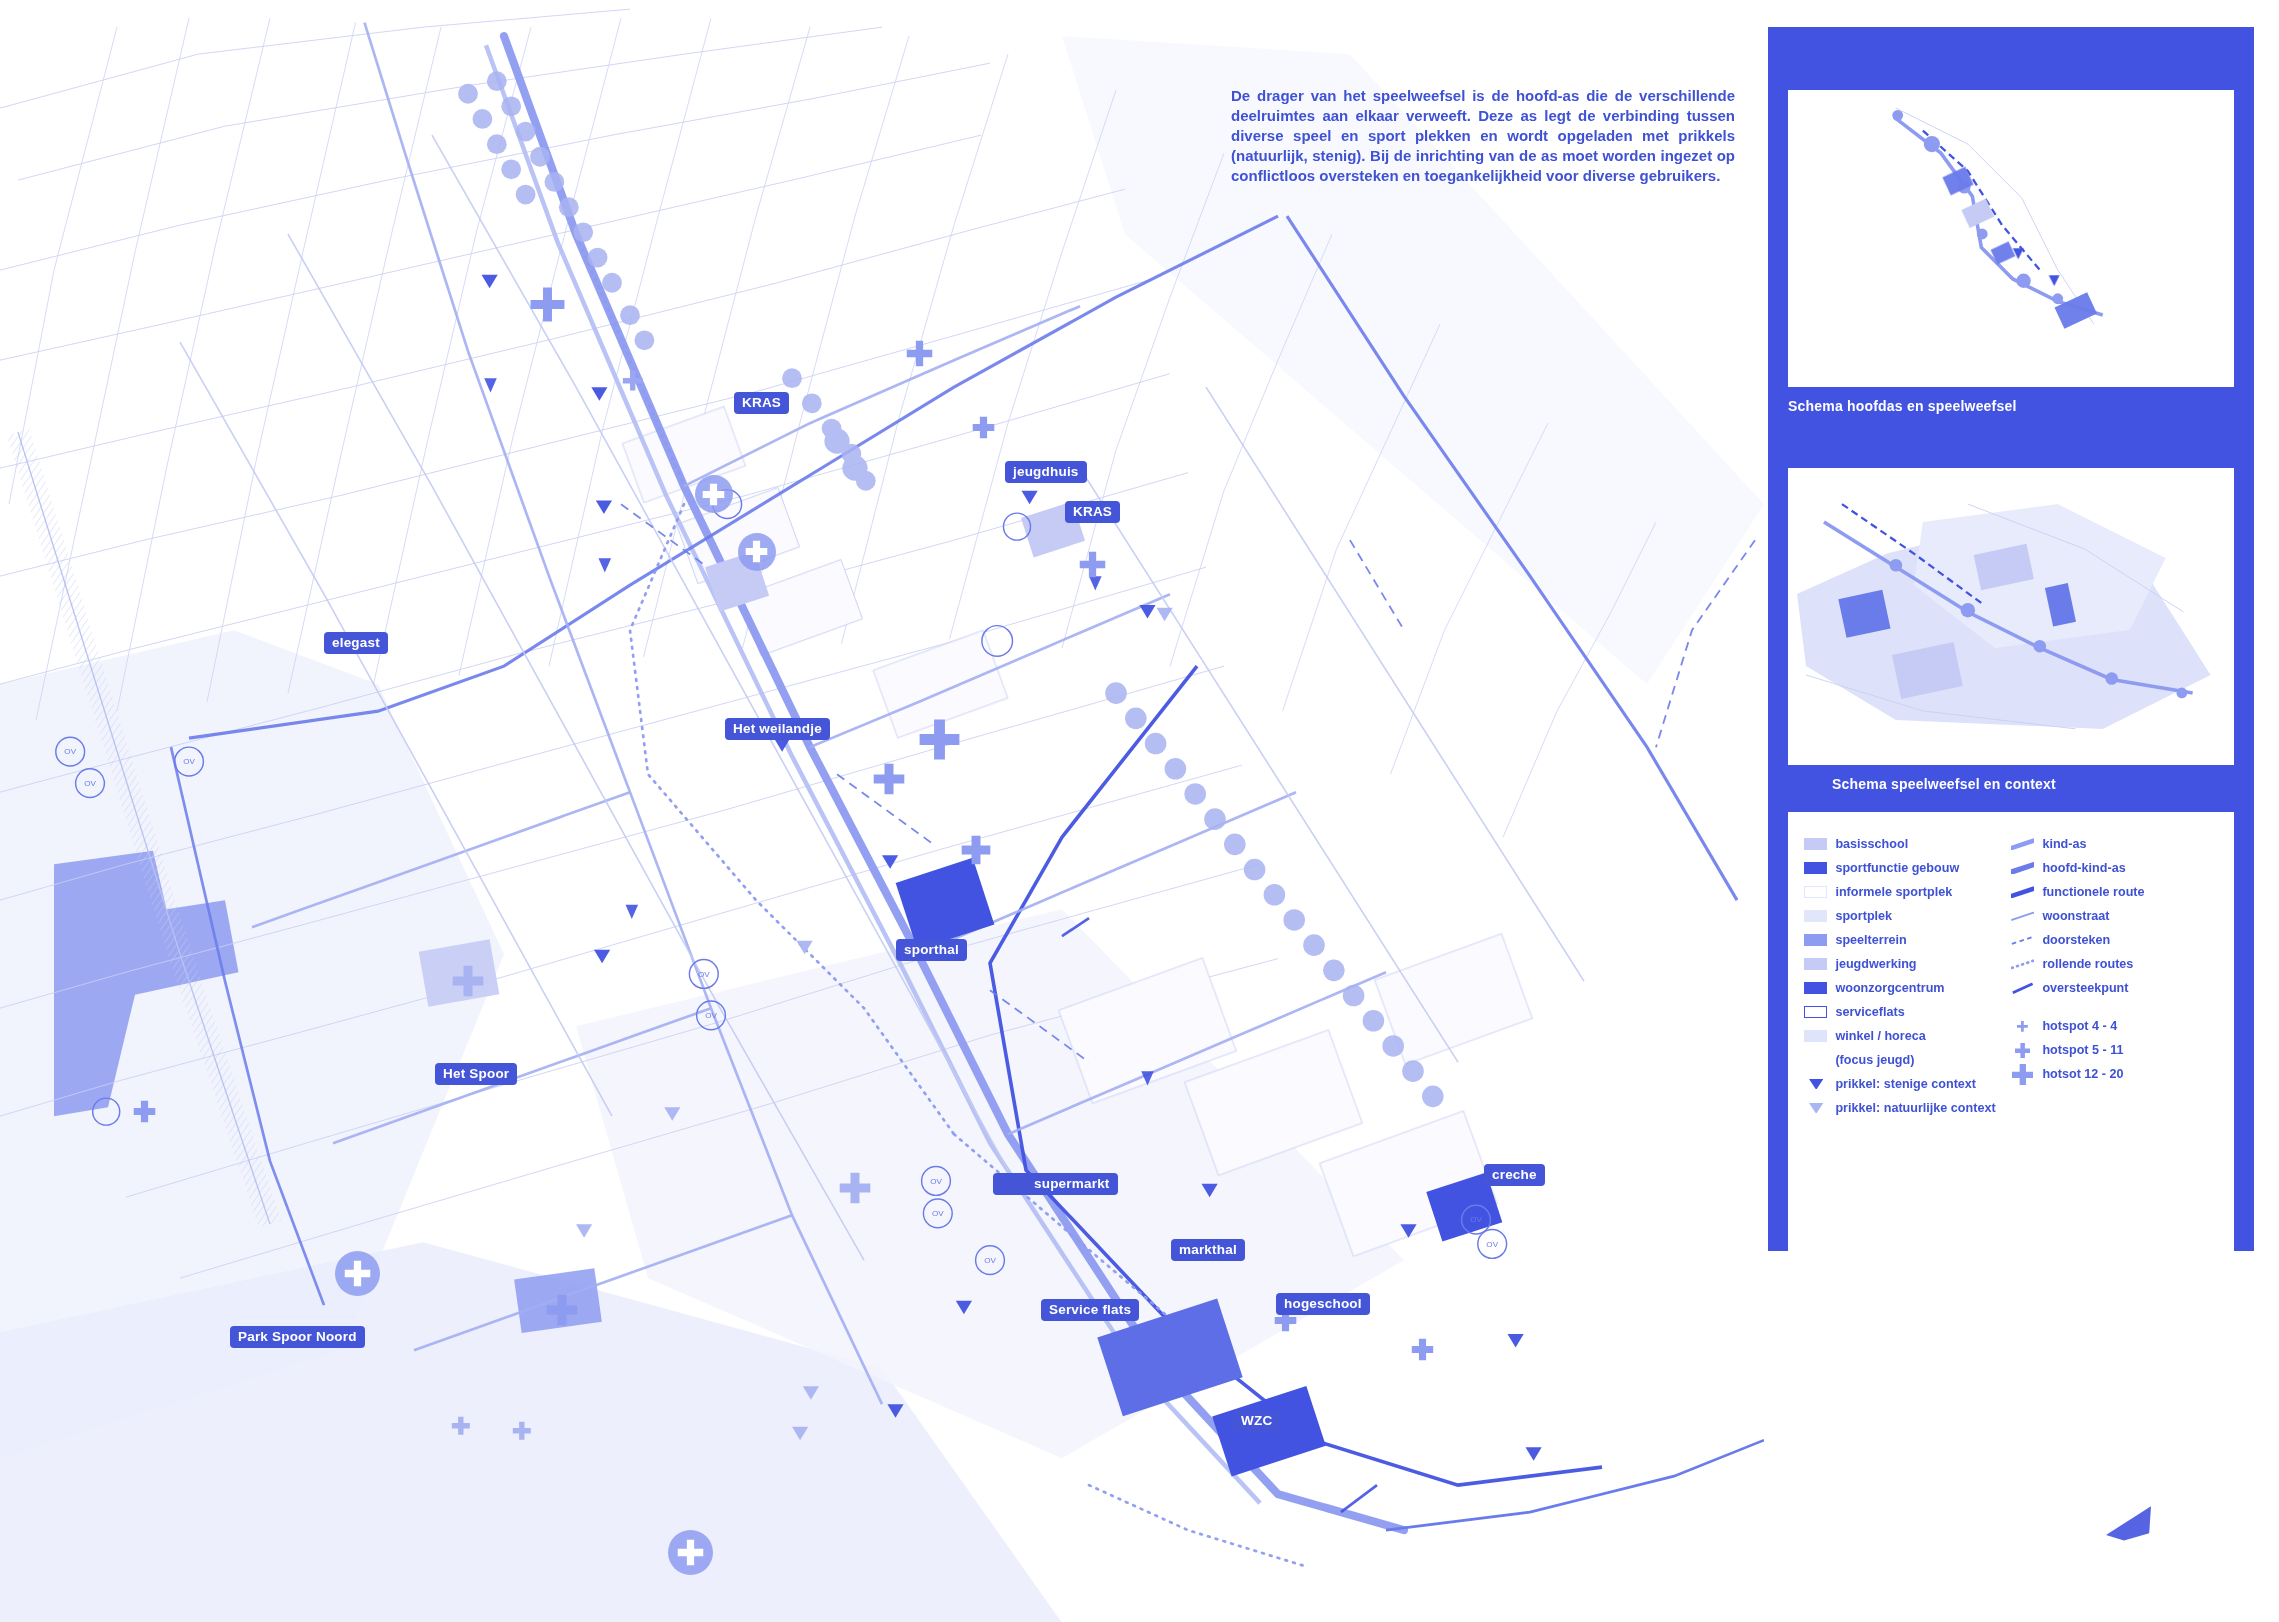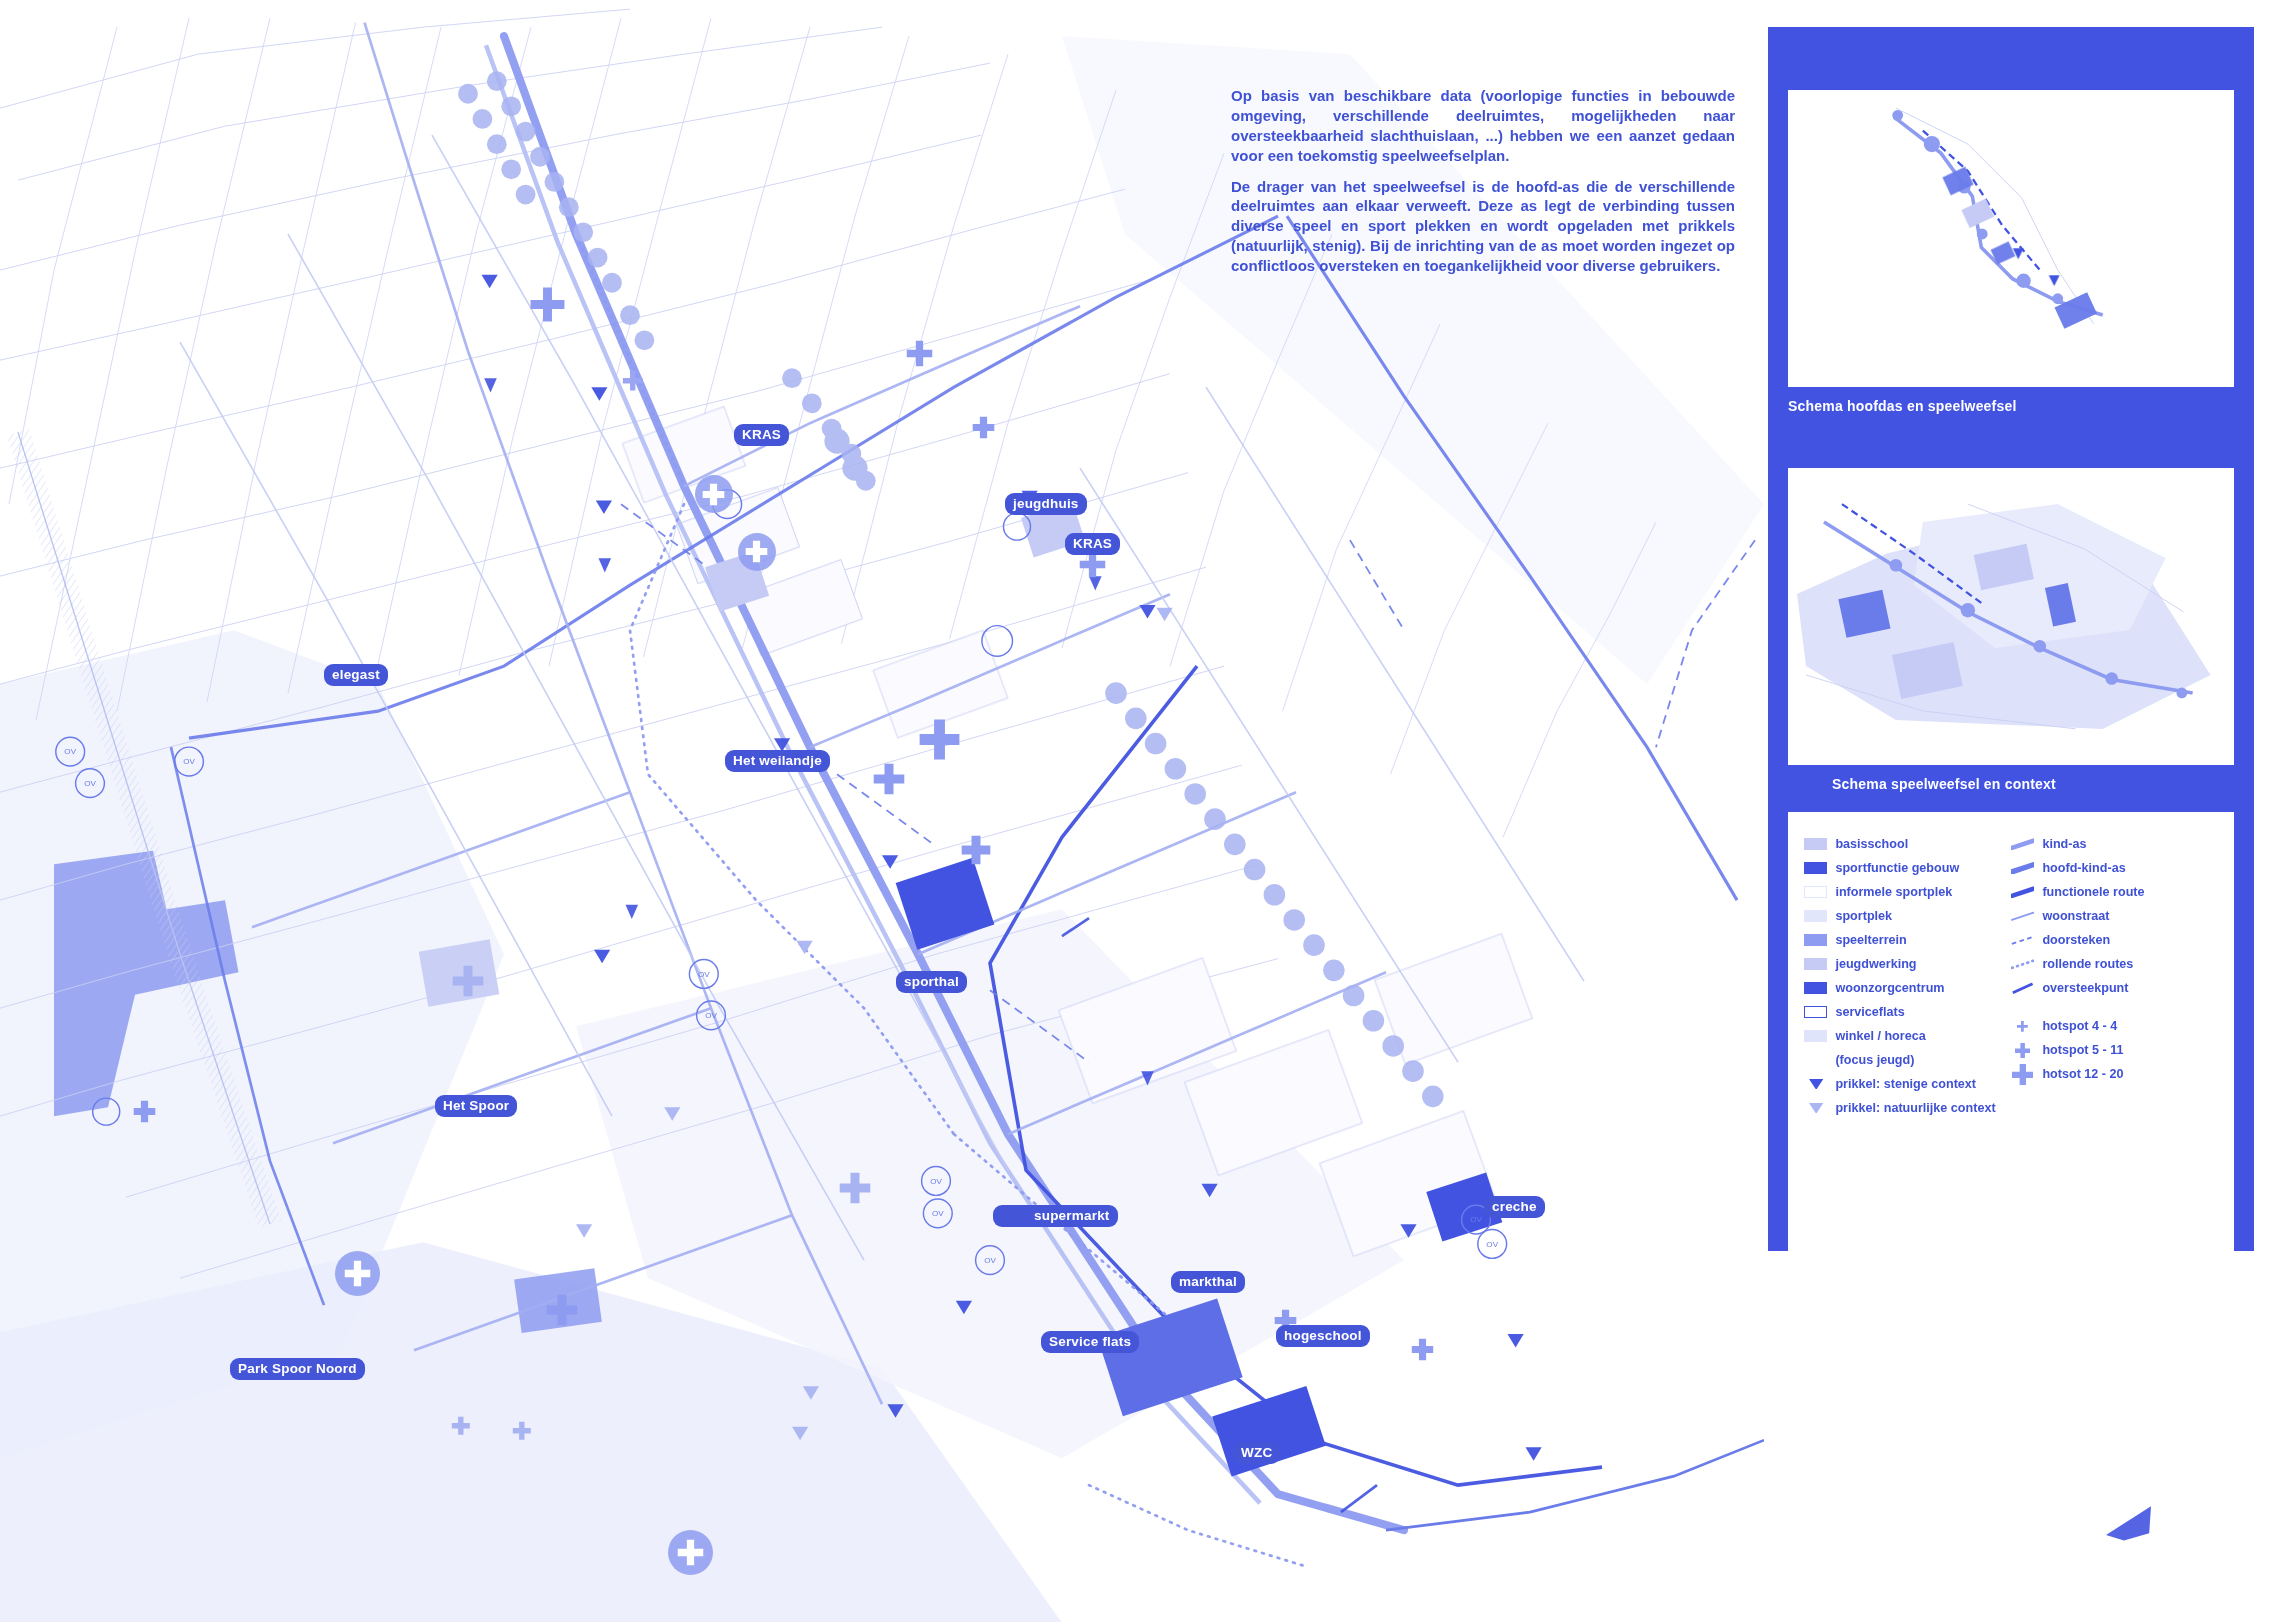--- a/index.html
+++ b/index.html
@@ -31,22 +31,21 @@
   .place-label {
     position: absolute;
     background: #4455d8;
     color: #ffffff;
     font-size: 13.5px;
     font-weight: 700;
     letter-spacing: 0.2px;
     padding: 3.6px 8px 4.5px 8px;
     white-space: nowrap;
     line-height: 1;
-    border-radius: 9px;
-    margin-top: 32px;
+    border-radius: 4px;
   }
 
   
   .plus {
     position: absolute;
     color: #8d9bf0;
     line-height: 0;
   }
   .plus svg { display:block; }
 
@@ -493,21 +492,20 @@
     <div class="place-label" style="left:993px;top:1173px;padding-left:41px;">supermarkt</div>
     <div class="place-label" style="left:1484px;top:1164px;">creche</div>
     <div class="place-label" style="left:1171px;top:1239px;">markthal</div>
     <div class="place-label" style="left:1041px;top:1299px;">Service flats</div>
     <div class="place-label" style="left:1276px;top:1293px;">hogeschool</div>
     <div class="place-label" style="left:230px;top:1326px;">Park Spoor Noord</div>
     <div class="place-label" style="left:1233px;top:1410px;">WZC</div>
   </div>
 
   <div id="intro">
-    <p>Op basis van beschikbare data (voorlopige functies in bebouwde omgeving, verschillende deelruimtes, mogelijkheden naar oversteekbaarheid slachthuislaan, ...) hebben we een aanzet gedaan voor een toekomstig speelweefselplan.</p>
     <p>De drager van het speelweefsel is de hoofd-as die de verschillende deelruimtes aan elkaar verweeft. Deze as legt de verbinding tussen diverse speel en sport plekken en wordt opgeladen met prikkels (natuurlijk, stenig). Bij de inrichting van de as moet worden ingezet op conflictloos oversteken en toegankelijkheid voor diverse gebruikers.</p>
   </div>
 
   <div id="right-panel">
 
     <div class="schema-box" id="schema1">
       <svg width="446" height="297" viewBox="0 0 496 330">
         <g stroke="#c9cff3" stroke-width="1" fill="none">
           <path d="M120,20 L200,60 L260,120 L300,200 L340,260"></path>
         </g>

